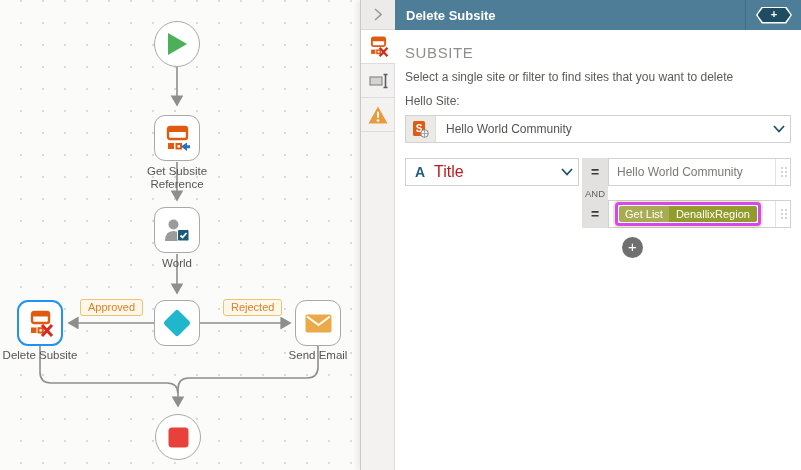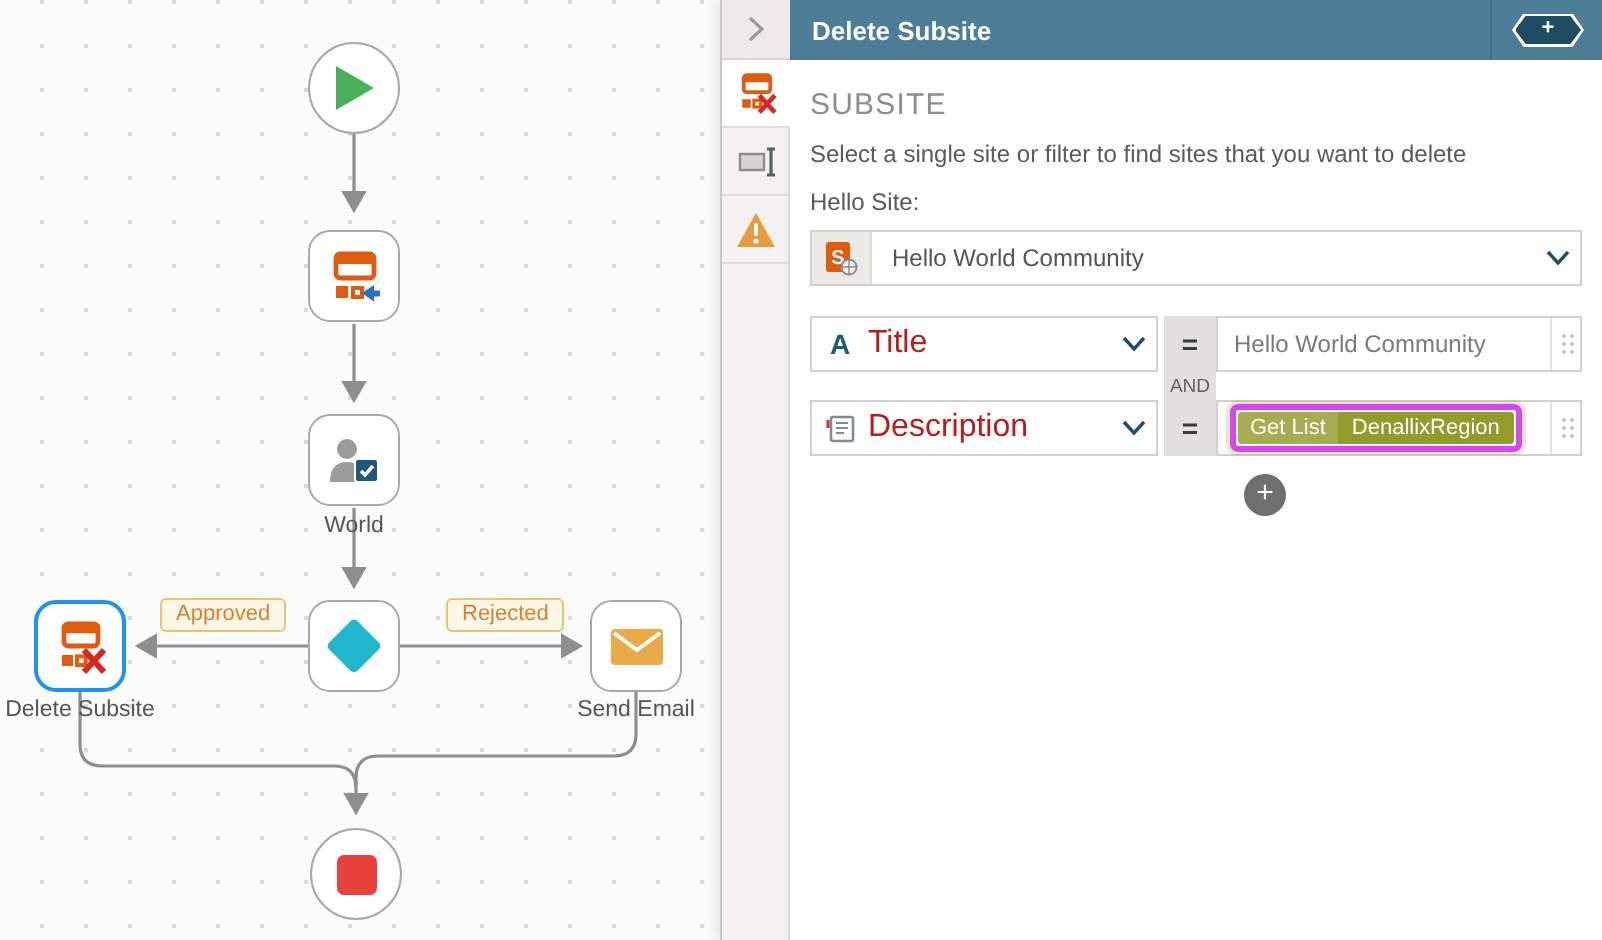--- a/index.html
+++ b/index.html
@@ -113,20 +113,21 @@
 
     <div class="node node-box" style="left:154px; top:115px;">
       <svg width="27" height="27" viewBox="0 0 27 27">
         <rect x="4" y="2" width="19" height="12" rx="2" fill="none" stroke="#e05a10" stroke-width="2.4"></rect>
         <path d="M4,4 a2,2 0 0 1 2,-2 h15 a2,2 0 0 1 2,2 v3 h-19 z" fill="#e05a10"></path>
         <rect x="4" y="18" width="6" height="6" fill="#e05a10"></rect>
         <rect x="12.5" y="19" width="4.5" height="4.5" fill="none" stroke="#e05a10" stroke-width="2"></rect>
         <path d="M18,21.5 l6,-4 v2.7 h3 v3 h-3 v2.7 z" fill="#2a6fc2" transform="translate(-1,0)"></path>
       </svg>
     </div>
+    <div class="node-label wrap" style="left:177px; top:165px;">Get Subsite Reference</div>
 
     <div class="node node-box" style="left:154px; top:207px;">
       <svg width="26" height="25" viewBox="0 0 26 25">
         <circle cx="9.5" cy="6.5" r="5" fill="#9b9b9b"></circle>
         <path d="M1,23 Q1,13 9.5,13 Q18,13 18,23 Z" fill="#9b9b9b"></path>
         <rect x="13.5" y="11.5" width="11.5" height="11.5" rx="1.5" fill="#1d5a7a" stroke="#fff" stroke-width="1"></rect>
         <path d="M16.5,17.5 l2,2 l4,-4.5" fill="none" stroke="#fff" stroke-width="1.8"></path>
       </svg>
     </div>
     <div class="node-label" style="left:177px; top:257px;">World</div>
@@ -259,35 +260,20 @@
                 <circle cx="6" cy="2" r="1"></circle>
                 <circle cx="2" cy="6" r="1"></circle>
                 <circle cx="6" cy="6" r="1"></circle>
                 <circle cx="2" cy="10" r="1"></circle>
                 <circle cx="6" cy="10" r="1"></circle>
               </g>
           </svg>
         </div>
       </div>
 
-      <div class="field-select" style="top:170px;">
-        <div class="field-icon-cell">
-          <svg width="15" height="15" viewBox="0 0 15 15">
-            <rect x="2.5" y="1.5" width="11" height="12" rx="1" fill="none" stroke="#7d8d99" stroke-width="1.3"></rect>
-            <path d="M5,4.5 h6 M5,7 h6 M5,9.5 h4" stroke="#7d8d99" stroke-width="1.1"></path>
-            <path d="M1,3 v4" stroke="#c23b2e" stroke-width="1.6"></path>
-          </svg>
-        </div>
-        <div class="field-label">Description</div>
-        <div class="chevron">
-          <svg width="12" height="8">
-              <path d="M1,1 L6,6.5 L11,1" fill="none" stroke="#1d4f66" stroke-width="1.7"></path>
-            </svg>
-        </div>
-      </div>
 
       <div class="value-field" style="top:170px;">
         <div class="token-wrap">
           <div class="token">
             <span class="token-src">Get List</span>
             <span class="token-val">DenallixRegion</span>
           </div>
         </div>
         <div class="drag-cell">
           <svg width="7" height="13">

